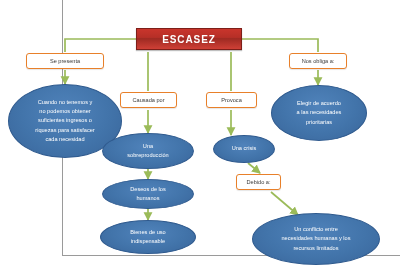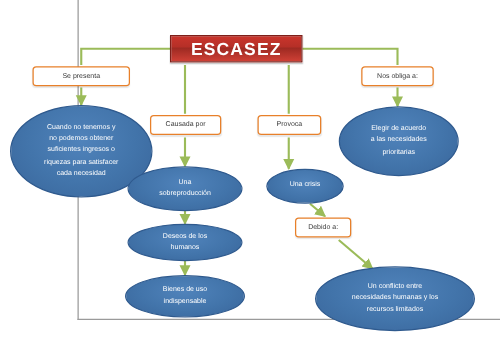--- a/index.html
+++ b/index.html
@@ -31,21 +31,21 @@
     align-items: center;
     justify-content: center;
     text-align: center;
   }
   
   .title-box {
     background: linear-gradient(to bottom, #c9352c 0%, #b62f27 42%, #9e2a22 48%, #cf4036 100%);
     border: 1px solid #7d1f19;
     color: #ffffff;
     font-weight: bold;
-    font-size: 14px;
+    font-size: 10px;
     letter-spacing: 0.9px;
     box-shadow: 0 1px 1px rgba(0,0,0,0.25);
   }
   
   .label-box {
     background: #ffffff;
     border: 1.4px solid #e8802a;
     border-radius: 3px;
     color: #3a3a3a;
     font-size: 5.6px;

